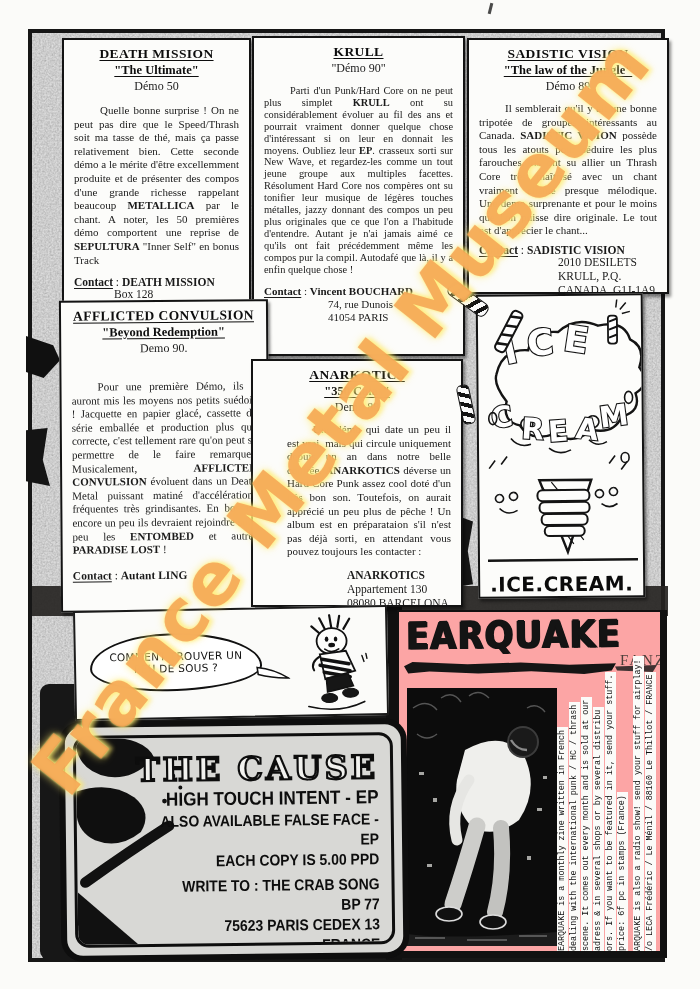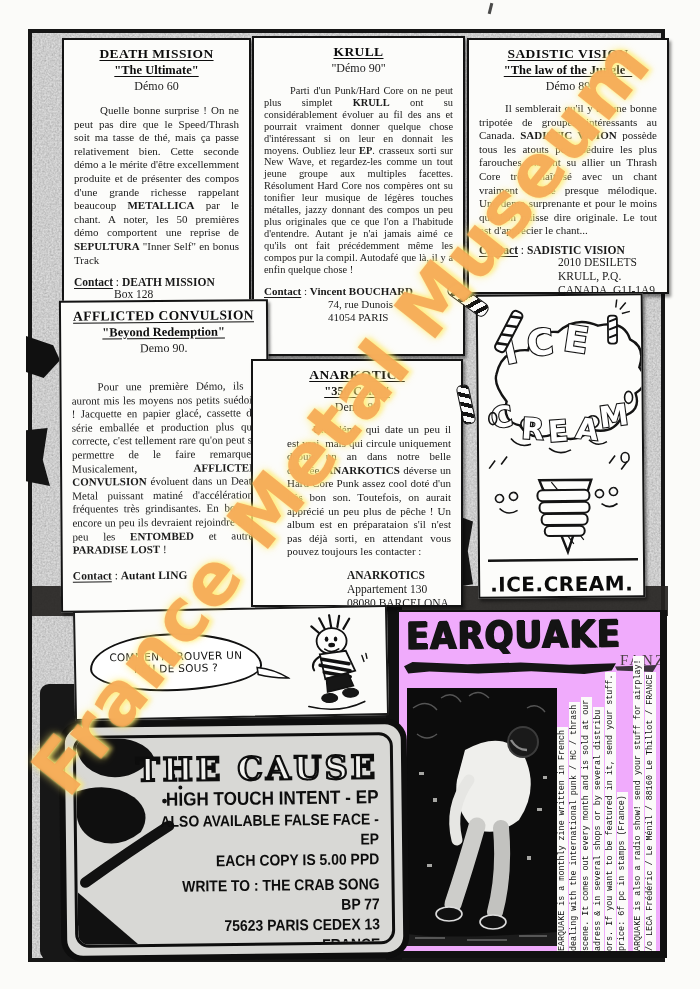--- a/index.html
+++ b/index.html
@@ -78,21 +78,21 @@
   .cause-photo{position:absolute;left:0;top:0;width:140px;height:100%;}
   .cause-text{position:absolute;right:12px;top:14px;width:250px;text-align:right;color:#0d0d0d;
               font-family:"Liberation Sans",sans-serif;}
   .cause-title{font-family:"DejaVu Serif",serif;font-size:32px;font-weight:bold;letter-spacing:3px;
                color:#f2f2ef;-webkit-text-stroke:2.2px #0d0d0d;line-height:36px;}
   .cause-cond{transform:scaleX(.9);transform-origin:100% 0;}
   .cause-sub{font-size:19px;font-weight:bold;line-height:24px;}
   .cause-line{font-size:15.5px;font-weight:bold;line-height:20px;}
   .cause-line.gap{margin-top:5px;}
   
-  #earq{position:absolute;left:397px;top:610px;width:270px;height:348px;background:#f0abfc;
+  #earq{position:absolute;left:397px;top:610px;width:270px;height:348px;background:#fca5a5;
         border:2px solid #111;border-right-width:7px;border-bottom-width:7px;z-index:3;overflow:hidden;box-sizing:border-box;}
   .eq-logo{position:absolute;left:7px;top:2px;font-family:"DejaVu Sans",sans-serif;font-weight:900;
            font-size:34px;letter-spacing:1px;color:#141414;transform:scaleY(1.1) rotate(-.6deg);
            text-shadow:1px 1px 0 #141414,-1px 1px 0 #141414;}
   .eq-smear{position:absolute;left:5px;top:50px;width:212px;height:12px;background:#151515;
             clip-path:polygon(0 35%,4% 0,30% 18%,55% 4%,78% 22%,100% 10%,98% 70%,85% 100%,60% 78%,35% 96%,12% 80%,2% 95%);}
   .eq-smear2{position:absolute;left:216px;top:53px;width:42px;height:7px;background:#1d1d1d;opacity:.85;
              clip-path:polygon(0 20%,100% 0,90% 100%,5% 80%);}
   .eq-tag{position:absolute;left:221px;top:40px;font-family:"Liberation Serif",serif;font-size:15px;
           letter-spacing:2px;color:#39352f;opacity:.9;white-space:nowrap;}
@@ -139,21 +139,21 @@
   <div class="edge-blob2"></div>
   <div class="ink-wedge1"></div>
   <div class="ink-wedge2"></div>
   <div class="side-blob"></div>
   <div class="straw1"></div>
   <div class="straw2"></div>
 
   <div class="box" id="bx-death">
     <div class="bt">DEATH MISSION</div>
     <div class="br">"The Ultimate"</div>
-    <div class="bd">Démo 60</div>
+    <div class="bd">Démo 50</div>
     <p class="body"><span>Quelle bonne surprise ! On ne peut pas dire que le Speed/Thrash soit ma tasse de thé, mais ça passe relativement bien. Cette seconde démo a le mérite d'être excellemment produite et de présenter des compos d'une grande richesse rappelant beaucoup </span><b>METALLICA</b><span> par le chant. A noter, les 50 premières démo comportent une reprise de </span><b>SEPULTURA</b><span> "Inner Self" en bonus Track</span></p>
     <div class="contact">
       <span class="clabel">Contact</span><span class="csep"> : </span><span class="cname">DEATH MISSION</span>
       <div class="addr">
         <div>Box 128</div>
 
       </div>
     </div>
   </div>
 

